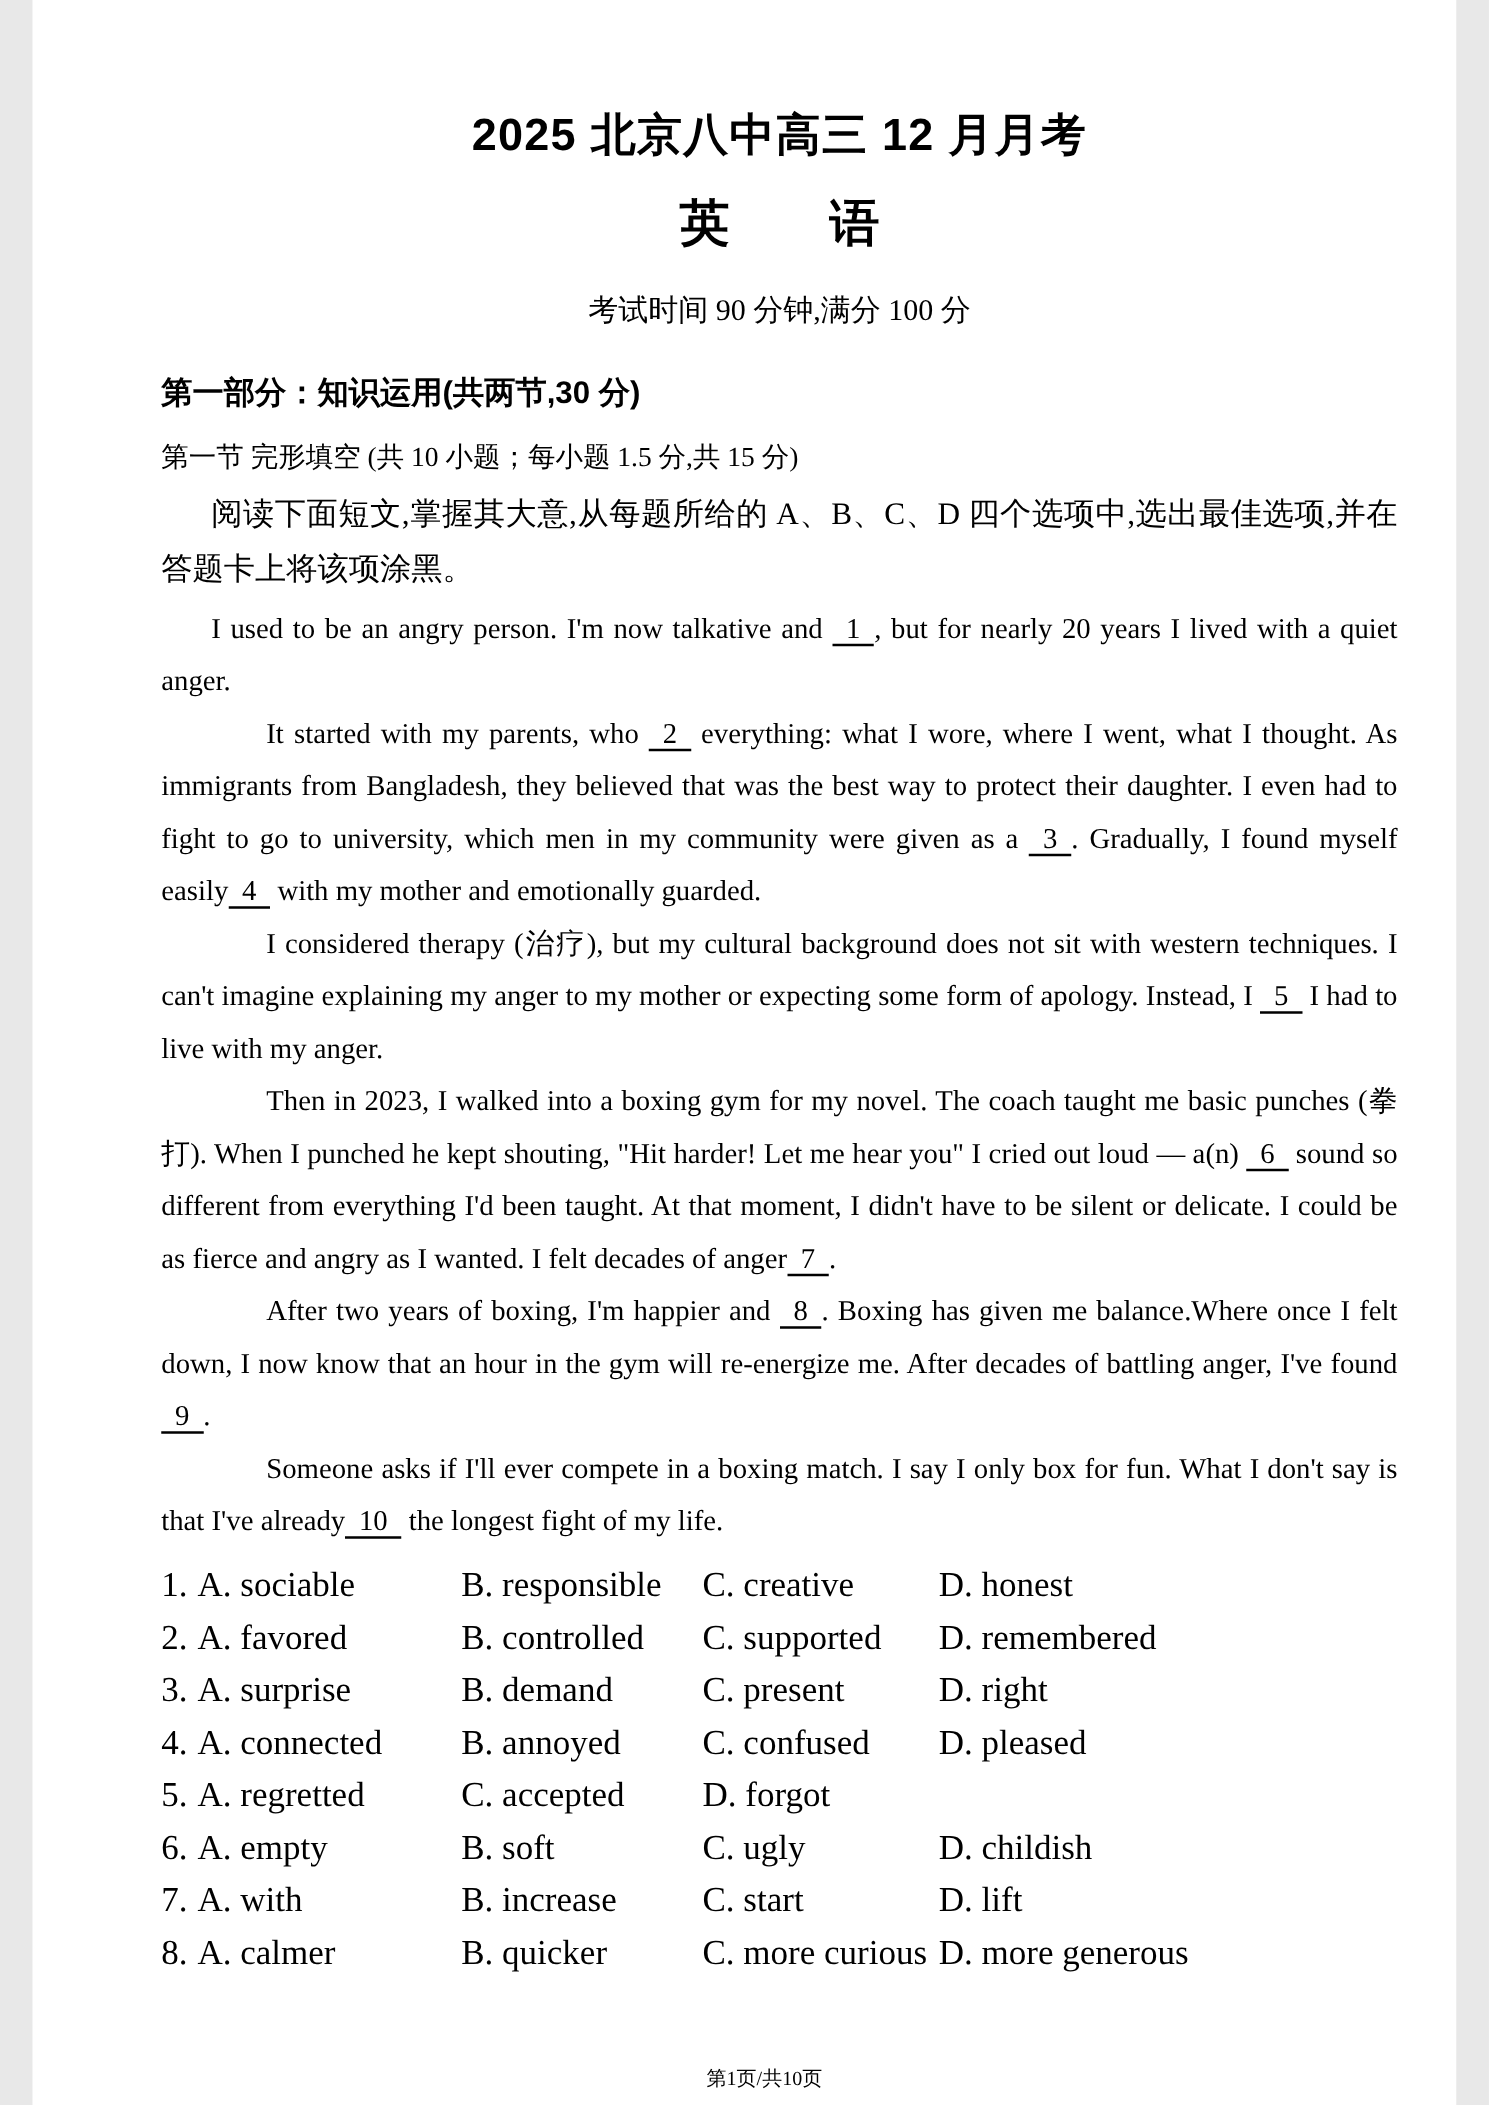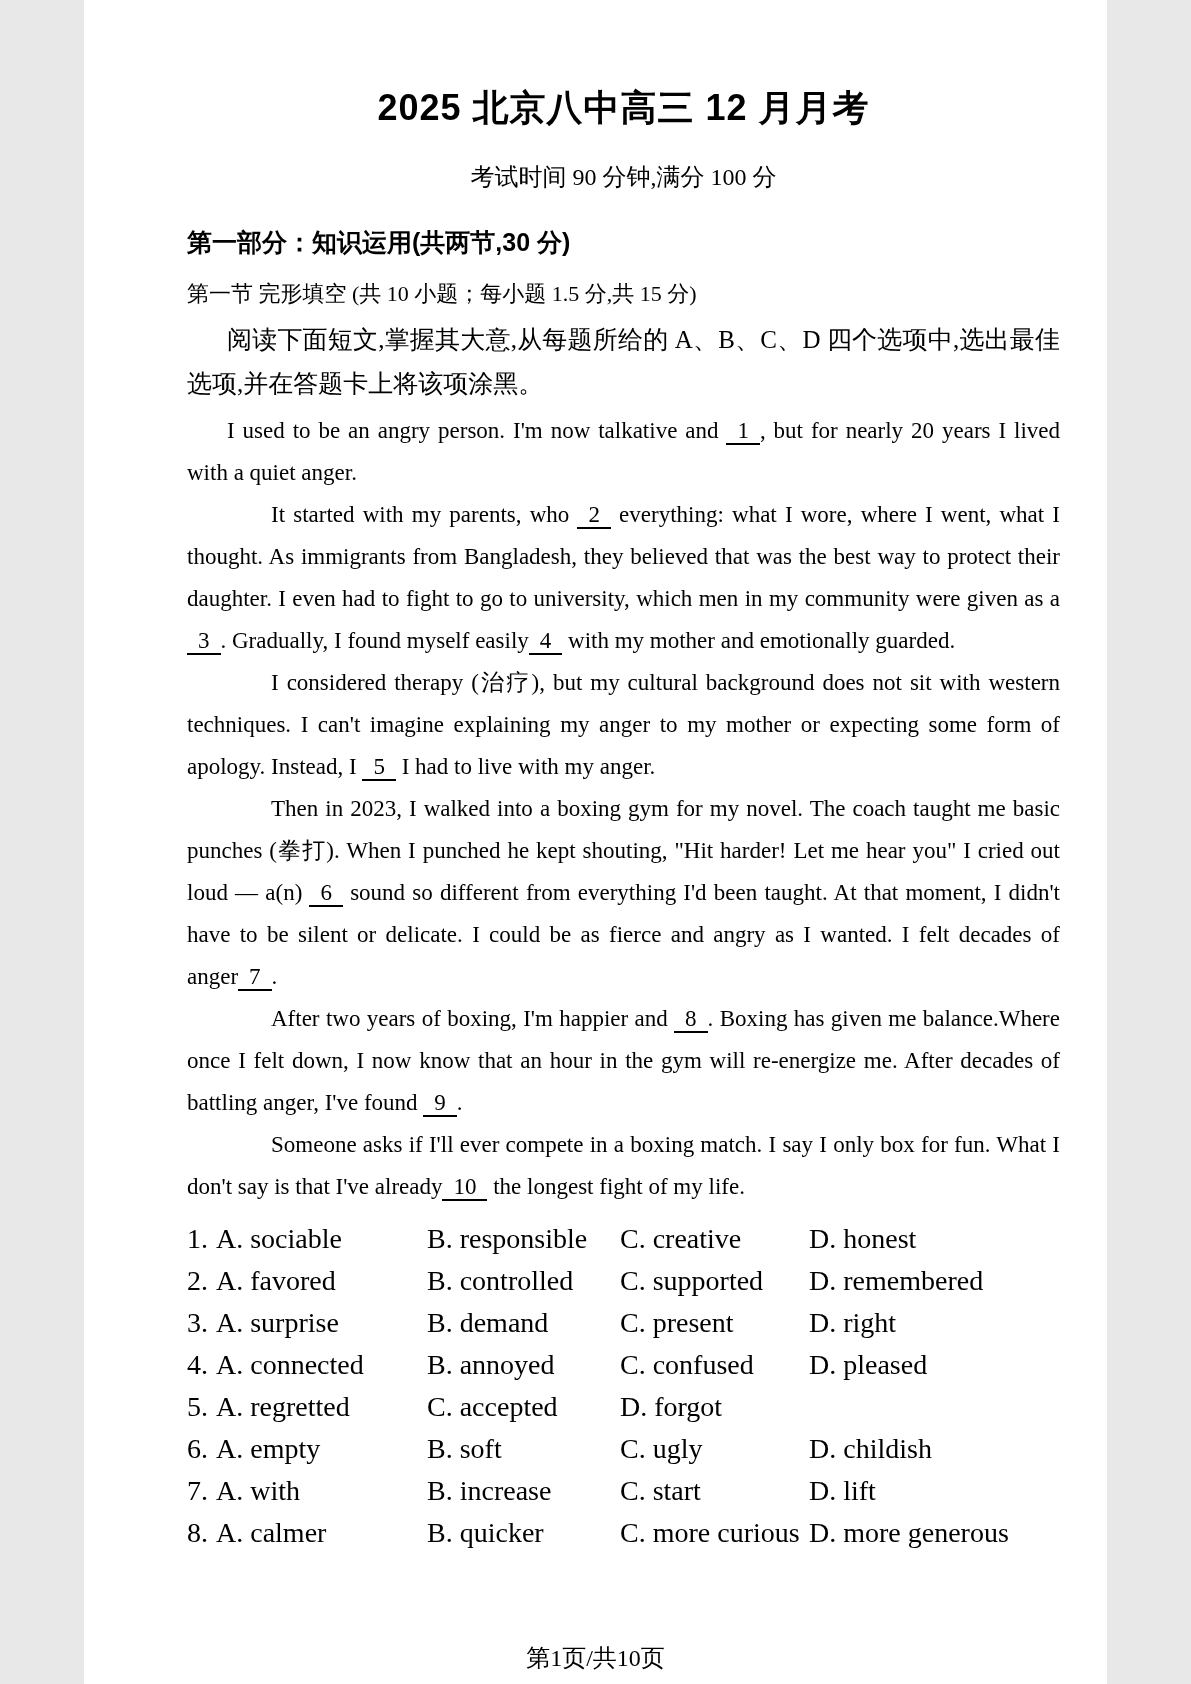--- a/index.html
+++ b/index.html
@@ -1,18 +1,18 @@
 <!DOCTYPE html>
 <html><head>
 <meta charset="utf-8">
 <style>
   html, body { margin: 0; padding: 0; background: #e8e8e8; }
   .page {
     position: relative;
-    width: 1023px;
+    width: 1139px;
     height: 1684px;
     margin: 0 auto;
     background: #ffffff;
     color: #000000;
     font-family: "Liberation Serif", "DejaVu Serif", serif;
     box-sizing: border-box;
     padding: 86px 47px 0 103px;
     overflow: hidden;
   }
   .exam-title {
@@ -77,34 +77,35 @@
     font-size: 28px;
   }
   .q-row {
     display: grid;
     grid-template-columns: 240px 193px 189px auto;
     line-height: 42px;
   }
   .q-num { margin-right: 8px; }
   .page-footer {
     position: absolute;
-    left: 0;
+    left: 16px;
     bottom: 10px;
     width: 100%;
     text-align: center;
-    font-size: 24px;
+    font-size: 16px;
   }
 </style>
 </head>
 <body>
 
 <div class="page">
 
   <header>
     <h1 class="exam-title">2025 北京八中高三 12 月月考</h1>
+    <h2 class="exam-subject">英　　语</h2>
     <p class="exam-info">考试时间 90 分钟,满分 100 分</p>
   </header>
 
   <section>
     <h3 class="part-heading">第一部分：知识运用(共两节,30 分)</h3>
     <p class="subsection-heading">第一节 完形填空 (共 10 小题；每小题 1.5 分,共 15 分)</p>
     <p class="instructions">阅读下面短文,掌握其大意,从每题所给的 A、B、C、D 四个选项中,选出最佳选项,并在答题卡上将该项涂黑。</p>
 
     <div class="passage" id="passage">
         <p class="para indent-sm">I used to be an angry person. I'm now talkative and <span class="blank">1</span>, but for nearly 20 years I lived with a quiet anger.</p>

